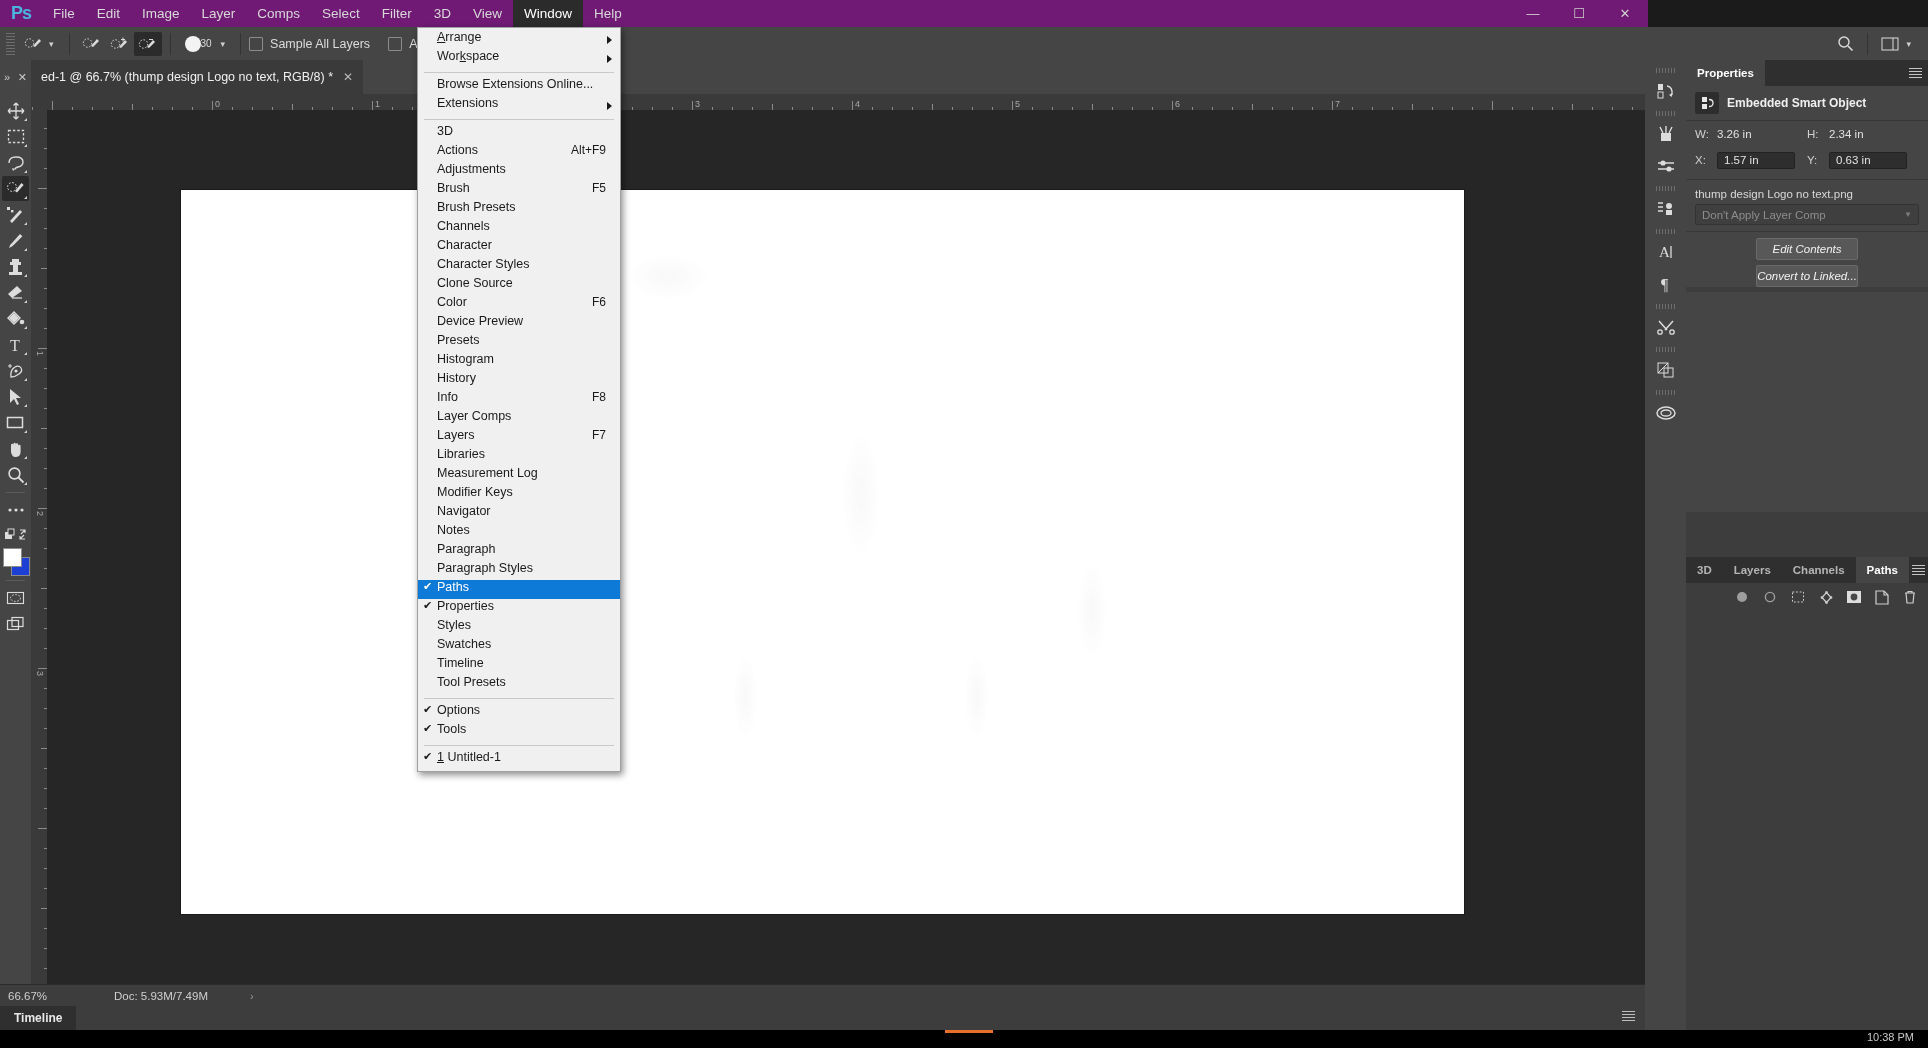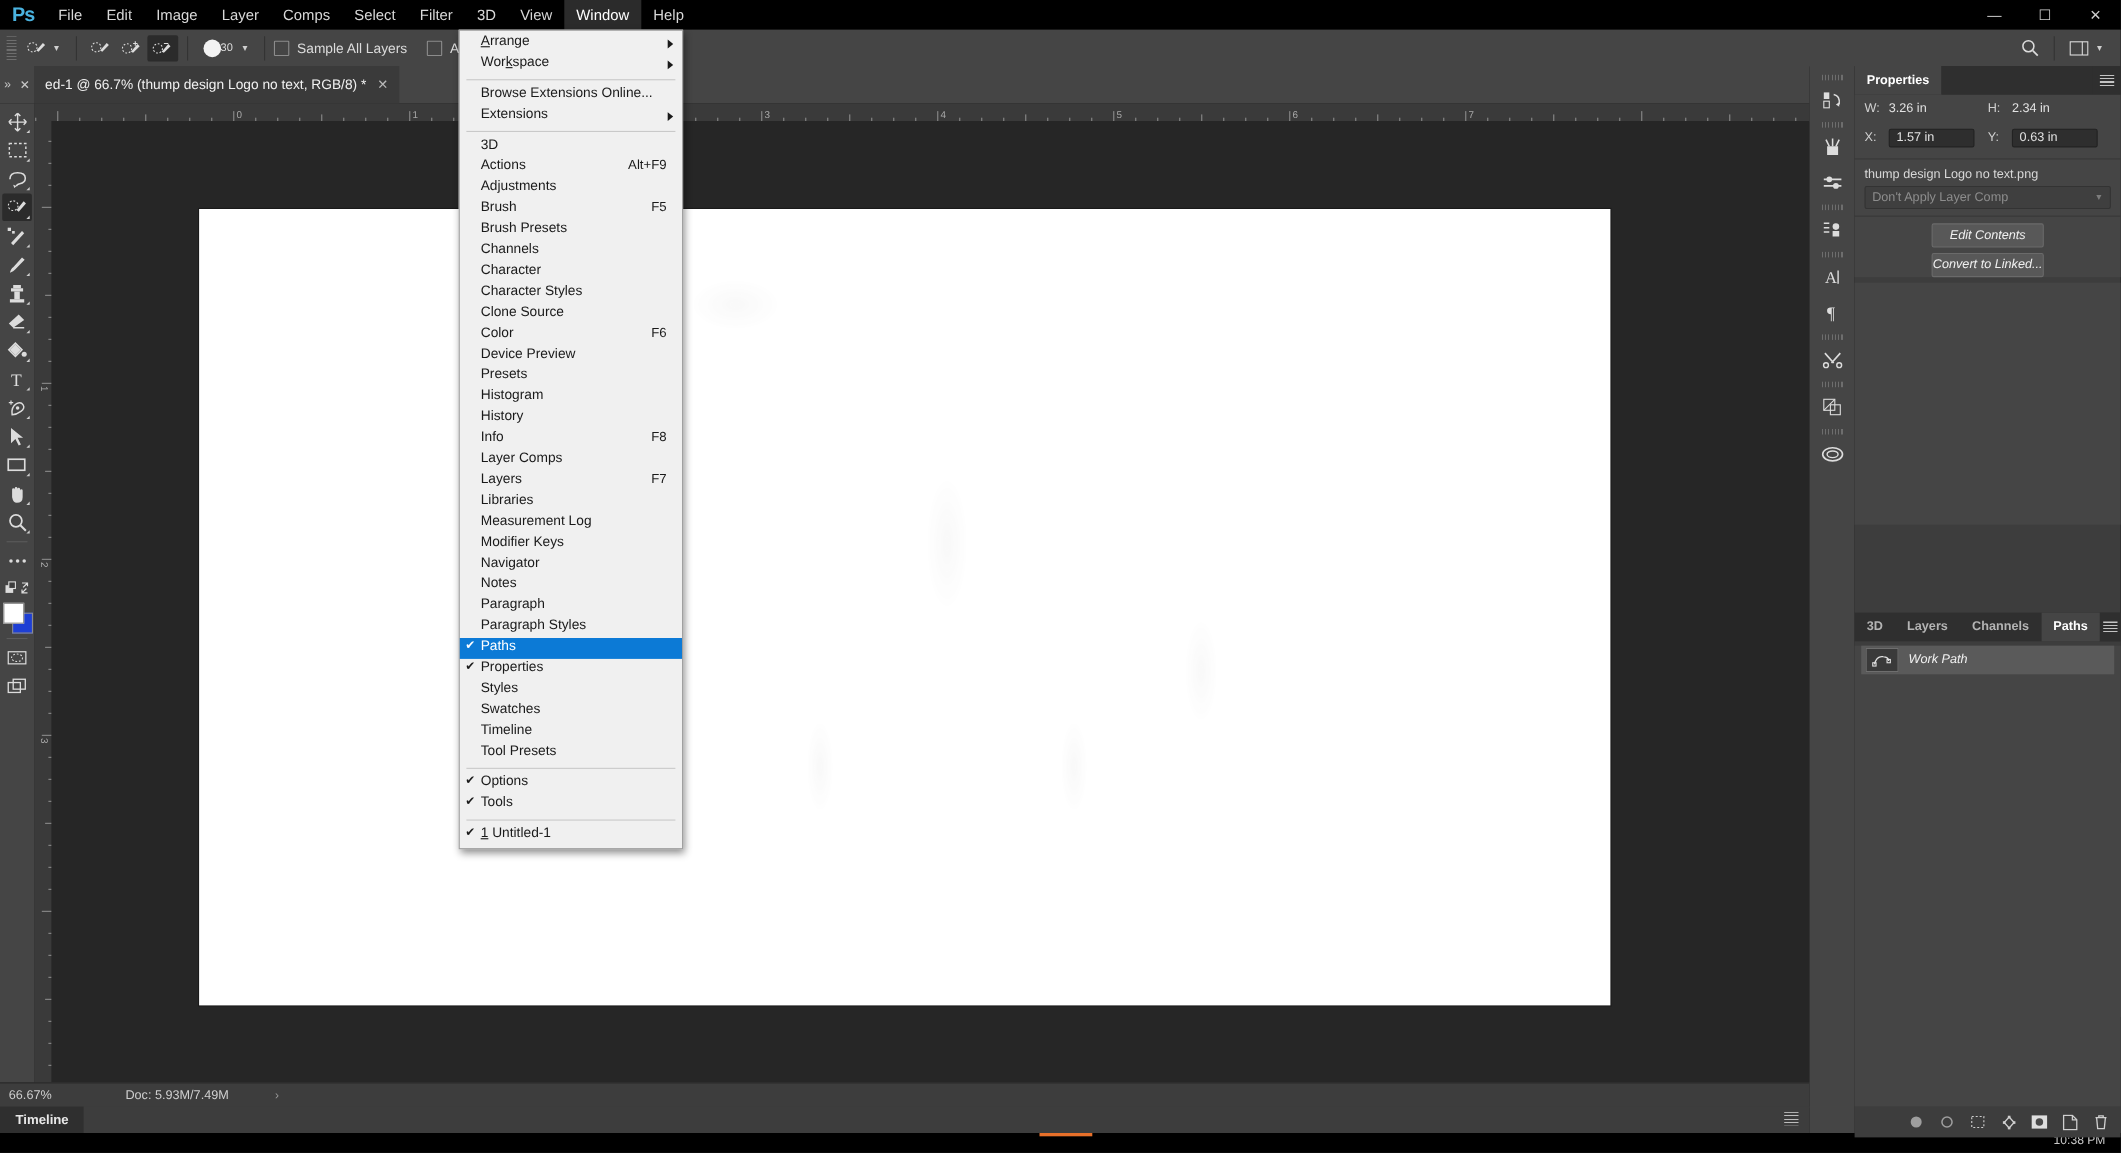--- a/index.html
+++ b/index.html
@@ -3,22 +3,22 @@
 <meta charset="utf-8">
 <style>
   html,body{margin:0;padding:0;background:#1b1b1b;}
   body{
     width:1928px;height:1048px;overflow:hidden;position:relative;
     font-family:"Liberation Sans","DejaVu Sans",sans-serif;
     font-size:13px;color:#d6d6d6;-webkit-font-smoothing:antialiased;
   }
   
   #menubar{
-    position:absolute;left:0;top:0;width:1928px;height:27px;
-    background:#000000;display:flex;align-items:center;
+    position:absolute;left:0;top:0;width:1648px;height:27px;
+    background:#701a75;display:flex;align-items:center;
   }
   #ps-logo{
     width:42px;height:27px;display:flex;align-items:center;justify-content:center;
     font-weight:bold;font-size:18px;color:#4ab3e0;letter-spacing:-1px;
   }
   .menu-item{
     height:27px;line-height:27px;padding:0 11px;font-size:13.5px;color:#d8d8d8;
     cursor:default;white-space:nowrap;
   }
   .menu-item.active{background:#2b2b2b;color:#ffffff;}
@@ -664,20 +664,30 @@
 <div id="dock">
 
   <div class="panel-tabs">
     <div class="ptab active">Properties</div>
     <div class="ptab-fill"></div>
     <div class="pmenu">
         <i></i>
       </div>
   </div>
   <div id="props-body">
+    <div id="smart-row">
+      <div id="smart-ico">
+        <svg width="15" height="14" viewBox="0 0 15 14">
+            <rect x="2" y="1" width="5" height="5" fill="#e8e8e8"></rect>
+            <rect x="2" y="8" width="5" height="5" fill="#e8e8e8"></rect>
+            <path d="M9 3.5 q4 0 4 3.5 t-4 3.5" fill="none" stroke="#e8e8e8" stroke-width="1.3"></path>
+          </svg>
+      </div>
+      <div id="smart-label">Embedded Smart Object</div>
+    </div>
     <div class="wh-row">
       <div class="half">
         <span class="fld-lbl">W:</span>
         <span class="fld-val">3.26 in</span>
       </div>
       <div class="half">
         <span class="fld-lbl">H:</span>
         <span class="fld-val">2.34 in</span>
       </div>
     </div>
@@ -707,32 +717,20 @@
     <div class="panel-tabs">
       <div class="ptab">3D</div>
       <div class="ptab">Layers</div>
       <div class="ptab">Channels</div>
       <div class="ptab active">Paths</div>
       <div class="ptab-fill"></div>
       <div class="pmenu">
           <i></i>
         </div>
     </div>
-    <div id="paths-body">
-      <div class="path-row">
-        <div class="path-thumb">
-          <svg width="20" height="14" viewBox="0 0 20 14">
-              <path d="M3 11 q2-8 8-7 q5 .5 5 4" fill="none" stroke="#e0e0e0" stroke-width="1.2"></path>
-              <rect x="1.5" y="9.5" width="3" height="3" fill="none" stroke="#e0e0e0"></rect>
-              <rect x="14.5" y="6.5" width="3" height="3" fill="none" stroke="#e0e0e0"></rect>
-            </svg>
-        </div>
-        <div class="path-name">Work Path</div>
-      </div>
-    </div>
     <div id="paths-footer">
       <div class="pf-ico">
         <svg width="14" height="14" viewBox="0 0 14 14">
             <circle cx="7" cy="7" r="5" fill="#9e9e9e"></circle>
           </svg>
       </div>
       <div class="pf-ico">
         <svg width="14" height="14" viewBox="0 0 14 14">
             <circle cx="7" cy="7" r="4.6" fill="none" stroke="#9e9e9e" stroke-width="1.4"></circle>
           </svg>

